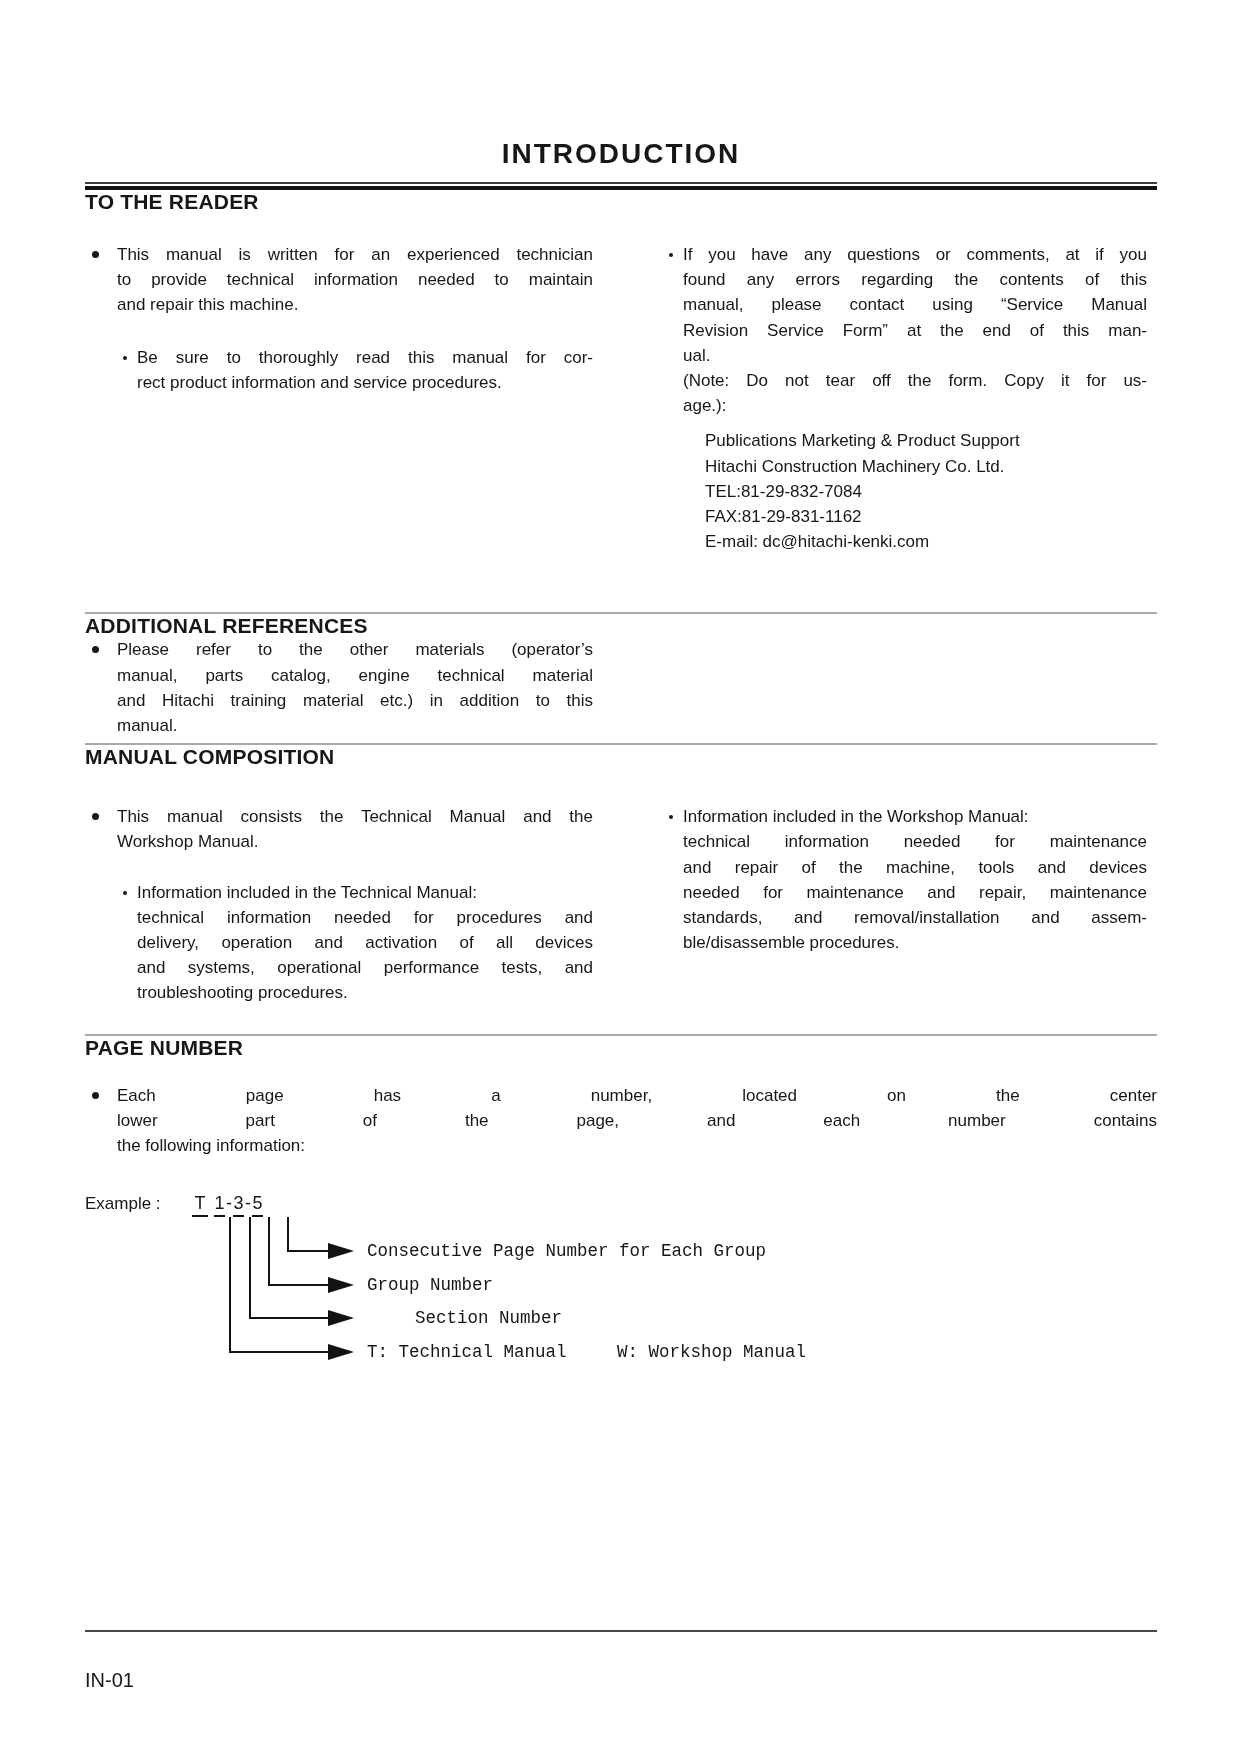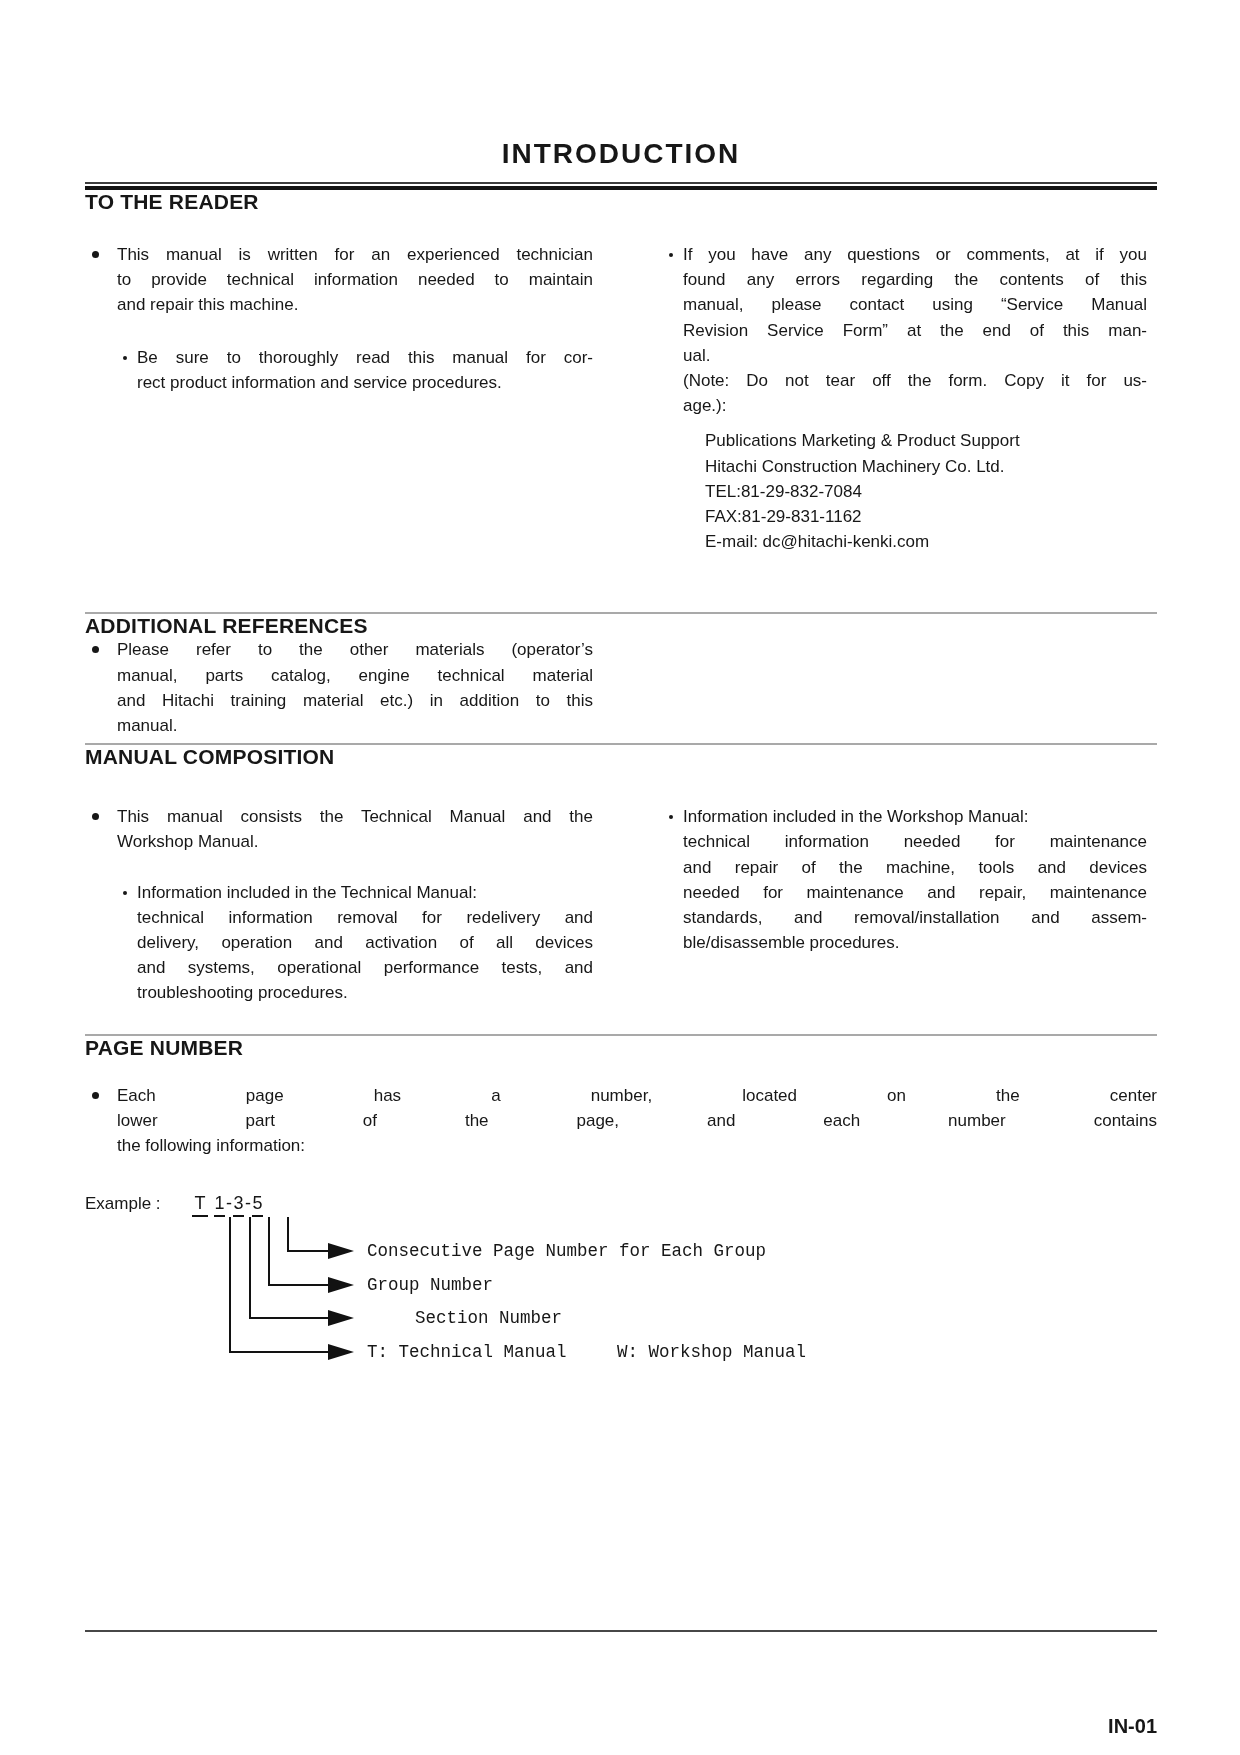--- a/index.html
+++ b/index.html
@@ -75,22 +75,22 @@
   .vline { position:absolute; width:2px; background:#121212; top:0; }
   .hline { position:absolute; height:2px; background:#121212; }
   .arrowhead {
     position:absolute; width:0; height:0;
     border-left:26px solid #121212; border-top:8px solid transparent; border-bottom:8px solid transparent;
   }
   .dlabel { position:absolute; font-size:17.5px; line-height:26px; white-space:nowrap; }
 
   .footer-line { position:absolute; left:85px; width:1072px; top:1630px; height:2px; background:#474747; }
   .footer-num {
-    position:absolute; left:85px; width:1072px; top:1714px; text-align:right;
-    font-weight:bold; font-size:20px; line-height:24px;
+    position:absolute; left:85px; width:1072px; top:1668px; text-align:left;
+    font-weight:normal; font-size:20px; line-height:24px;
   }
 </style>
 </head>
 <body>
 
 <div class="content">
 
   <div class="doc-title">INTRODUCTION</div>
   <div class="title-rule-thin"></div>
   <div class="title-rule-thick"></div>
@@ -165,21 +165,21 @@
         <span class="bullet"></span>
         <div>
             <div class="ln just">This manual consists the Technical Manual and the</div>
             <div class="ln ragged">Workshop Manual.</div>
           </div>
       </div>
       <div class="subitem subitem-mc">
         <span class="dot"></span>
         <div>
             <div class="ln ragged">Information included in the Technical Manual:</div>
-            <div class="ln just">technical information removal for redelivery and</div>
+            <div class="ln just">technical information needed for procedures and</div>
             <div class="ln just">delivery, operation and activation of all devices</div>
             <div class="ln just">and systems, operational performance tests, and</div>
             <div class="ln ragged">troubleshooting procedures.</div>
           </div>
       </div>
     </div>
     <div class="col-right">
       <div class="ritem">
         <span class="dot"></span>
         <div>

